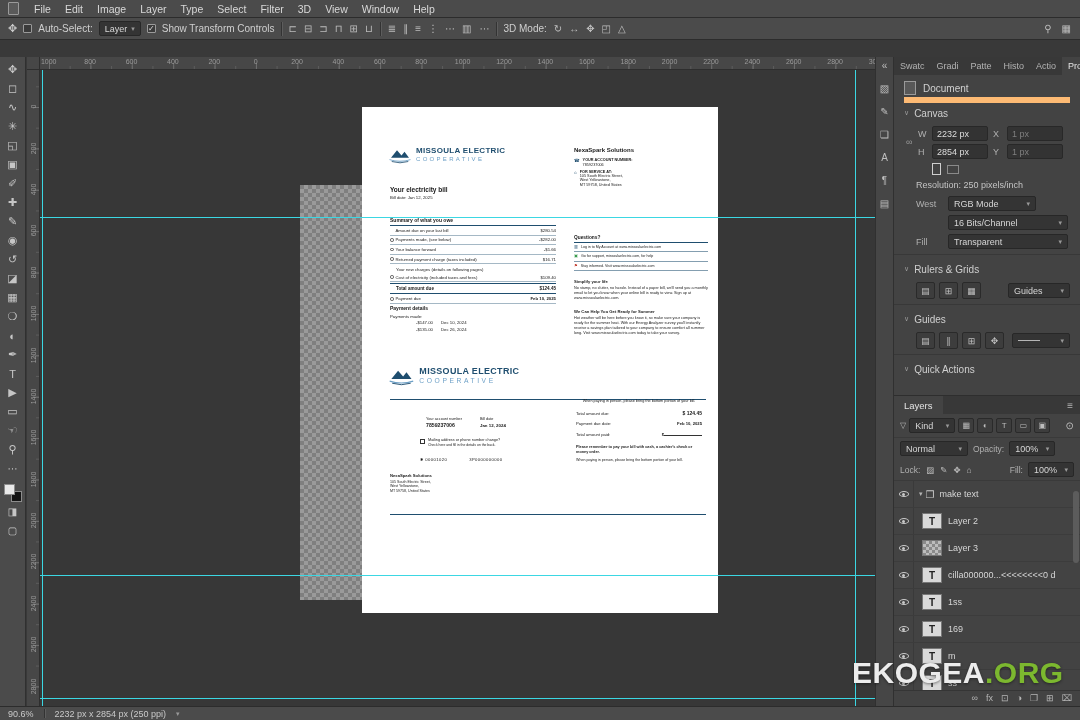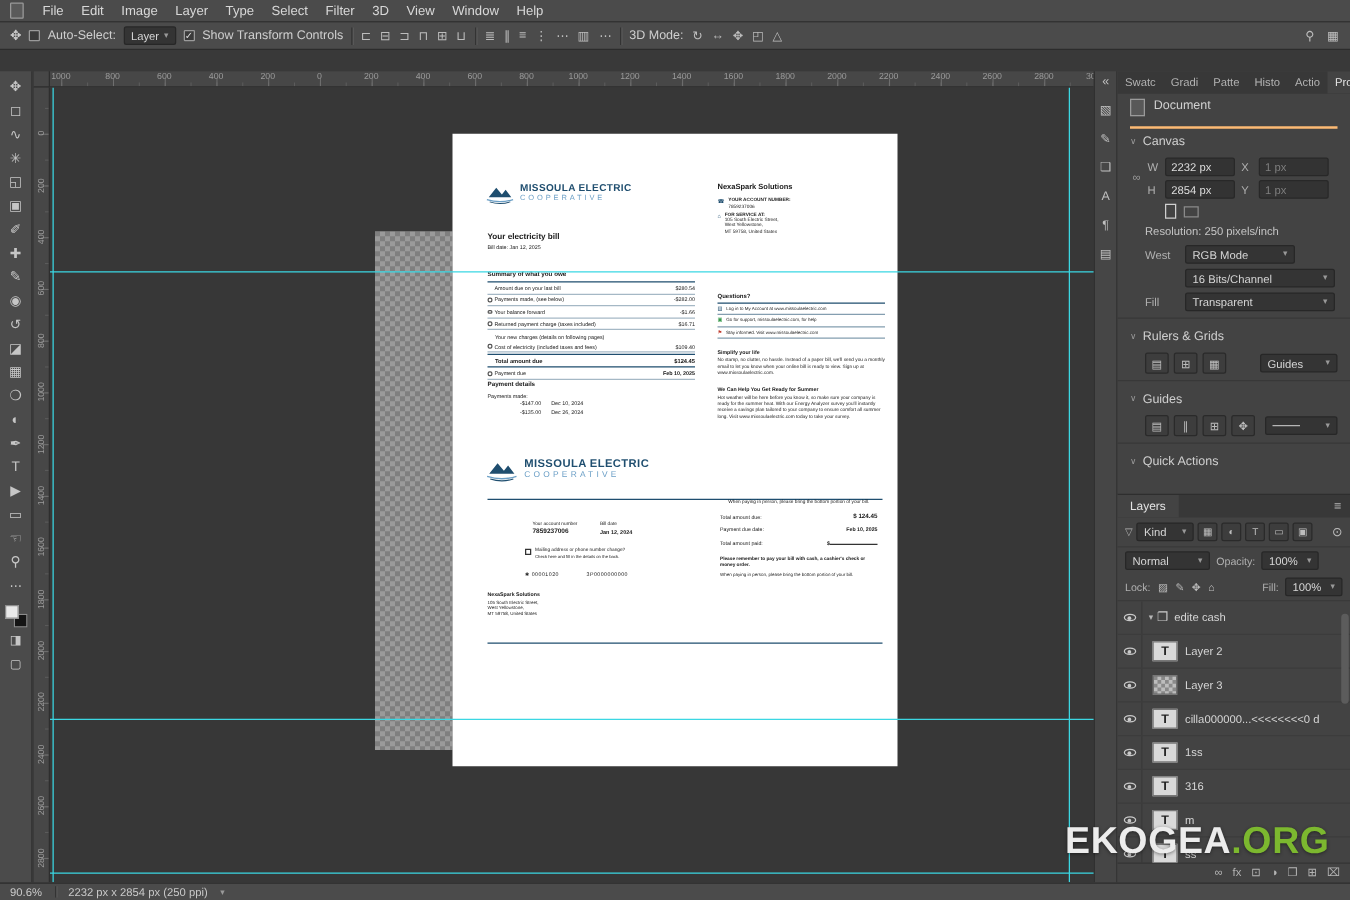--- a/index.html
+++ b/index.html
@@ -113,21 +113,21 @@
   
   .dock{position:absolute;left:875px;top:57px;width:19px;bottom:14px;background:#464646;border-left:1px solid #303030;border-right:1px solid #303030;display:flex;flex-direction:column;align-items:center;gap:13px;padding-top:4px;z-index:5}
   .dicon{color:#bfbfbf;font-size:10px;line-height:1}
 
   
   .panels{position:absolute;left:894px;top:57px;right:0;bottom:14px;background:#434343;z-index:5}
   .ptabs{height:18px;background:#383838;display:flex;align-items:flex-end;overflow:hidden}
   .ptab{font-size:9px;color:#b3b3b3;padding:0 6px;line-height:18px;white-space:nowrap}
   .ptab.active{background:#434343;color:#e3e3e3}
   .props{padding:4px 10px 0 10px}
-  .docrow{display:flex;align-items:flex-start;gap:7px;height:24px;border-bottom:2px solid #fdba74}
+  .docrow{display:flex;align-items:center;gap:7px;height:24px;border-bottom:6px solid #fdba74}
   .docicon{width:12px;height:14px;border:1px solid #9a9a9a;background:#585858}
   .docrow span{font-size:10px;color:#d0d0d0}
   .sech{display:flex;align-items:center;gap:5px;height:20px;font-size:10px;color:#cfcfcf}
   .sech .chv{font-size:7px;color:#999}
   .canvas-fields{position:relative;margin-left:2px}
   .chain{position:absolute;left:0;top:11px;color:#9a9a9a;font-size:9px}
   .frow{display:flex;align-items:center;gap:5px;margin:3px 0 3px 12px}
   .frow .fl{width:9px;font-size:9px;color:#b0b0b0}
   .fld{height:15px;background:#333;border:1px solid #282828;border-radius:2px;color:#ddd;font-size:9px;display:inline-flex;align-items:center;padding:0 4px}
   .fld.w58{width:56px}
@@ -807,21 +807,21 @@
       <div class="layers-list">
         <div>
 
         <div class="lrow group">
             <span class="eyecell">
                 <span class="eye"></span>
               </span>
             <span class="lchev">▾</span>
             <span class="lfolder">❐</span>
 
-            <span class="lname">edite cash</span>
+            <span class="lname">make text</span>
           </div>
             <div class="lrow text">
             <span class="eyecell">
                 <span class="eye"></span>
               </span>
 
             <span class="thumb">
                 <span class="tglyph">T</span>
               </span>
             <span class="lname">Layer 2</span>
@@ -855,21 +855,21 @@
             <span class="lname">1ss</span>
           </div>
             <div class="lrow text">
             <span class="eyecell">
                 <span class="eye"></span>
               </span>
 
             <span class="thumb">
                 <span class="tglyph">T</span>
               </span>
-            <span class="lname">316</span>
+            <span class="lname">169</span>
           </div>
             <div class="lrow text">
             <span class="eyecell">
                 <span class="eye"></span>
               </span>
 
             <span class="thumb">
                 <span class="tglyph">T</span>
               </span>
             <span class="lname">m</span>

